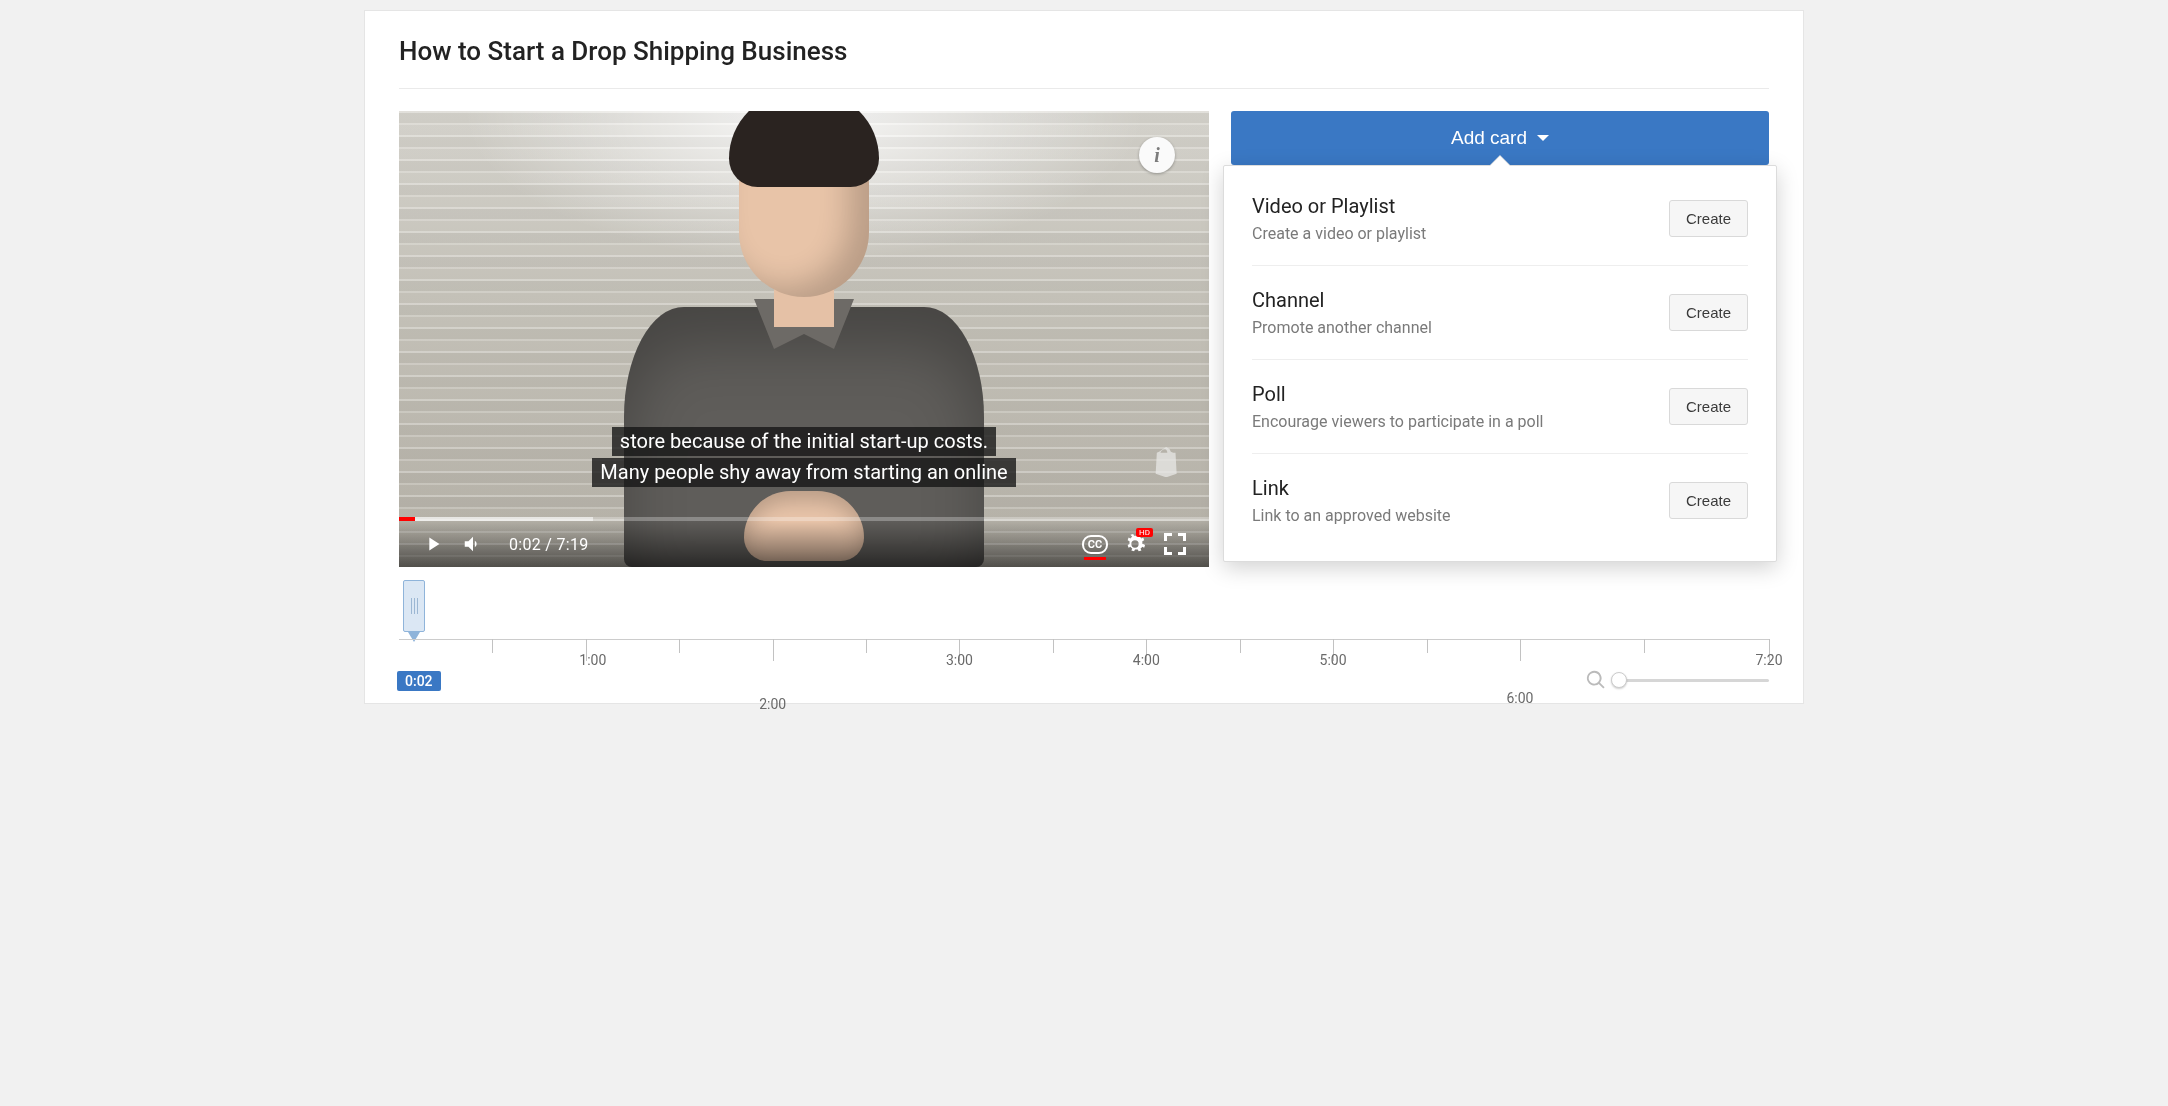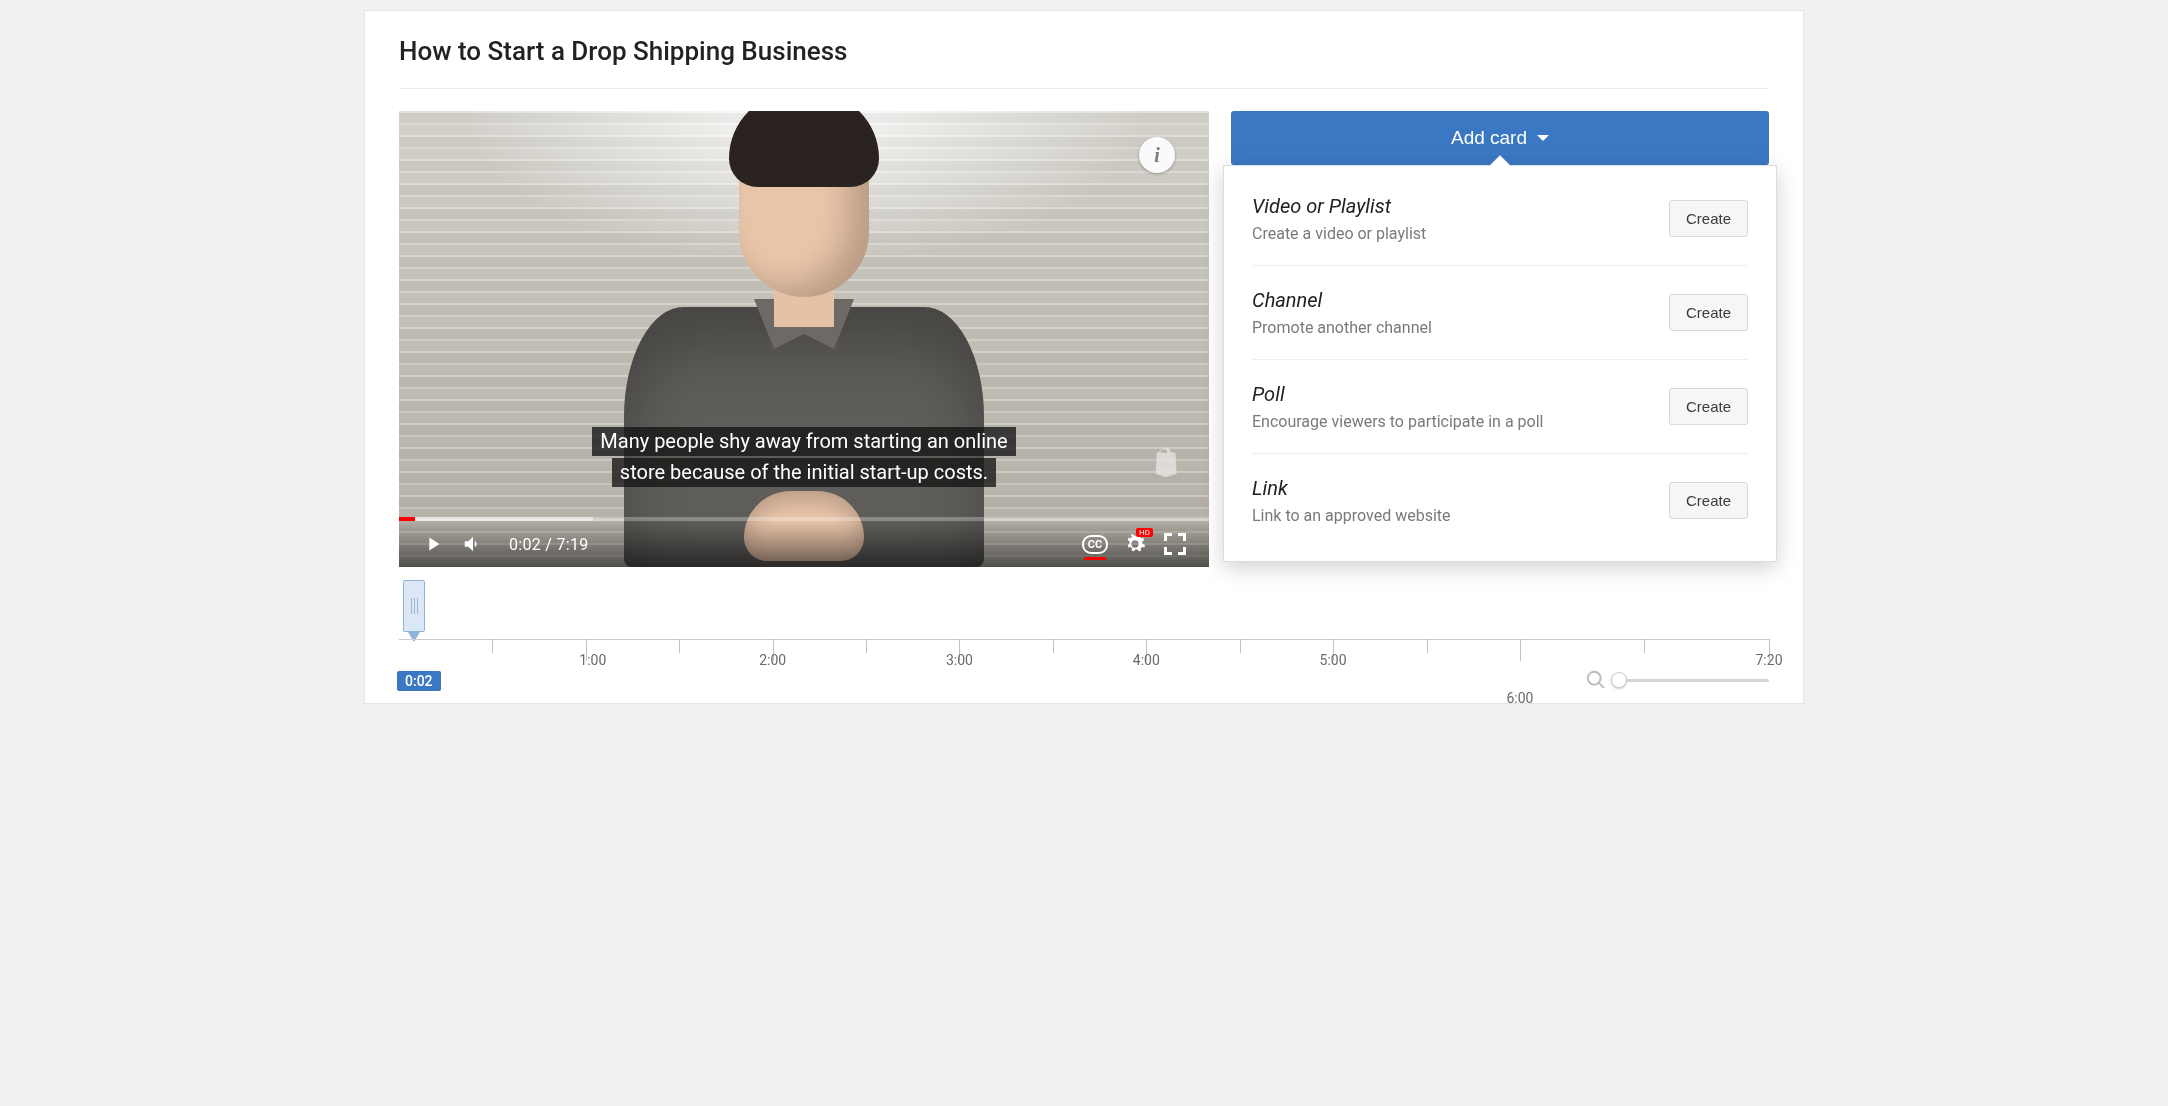--- a/index.html
+++ b/index.html
@@ -207,21 +207,21 @@
     border-bottom: 11px solid #fff;
     filter: drop-shadow(0 -1px 0 #dcdcdc);
   }
   .dd-row {
     display: flex; align-items: center; gap: 20px;
     padding: 22px 0;
     border-bottom: 1px solid #eee;
   }
   .dd-row:last-child { border-bottom: none; }
   .dd-text { flex: 1; }
-  .dd-title { font-size: 20px; color: #222; margin-bottom: 6px; font-style: italic; }
+  .dd-title { font-size: 20px; color: #222; margin-bottom: 6px; }
   .dd-desc { font-size: 16px; color: #7a7a7a; }
   .create-btn {
     background: #f6f6f6;
     border: 1px solid #d9d9d9;
     border-radius: 3px;
     padding: 9px 16px;
     font-size: 15px;
     font-weight: 500;
     color: #3b3b3b;
     cursor: pointer;
@@ -309,22 +309,22 @@
         <div class="head"></div>
         <div class="hair"></div>
         <div class="hands"></div>
       </div>
 
       <div class="info-badge">
         <span>i</span>
       </div>
 
       <div class="captions-wrap">
+        <div class="caption-line">store because of the initial start-up costs.</div>
         <div class="caption-line">Many people shy away from starting an online</div>
-        <div class="caption-line">store because of the initial start-up costs.</div>
       </div>
 
       <div class="brand-icon">
         <svg viewBox="0 0 24 26">
             <path fill="currentColor" d="M19 5l-2-1-1-2-3-2-3 2-3 2-2 1-1 18 9 3 9-3-1-18zM12 2c1 0 2 1 2 3H8c1-2 2-3 4-3z"></path>
           </svg>
       </div>
 
       <div class="progress-track">
         <div class="progress-buffer"></div>
@@ -417,21 +417,21 @@
             <span></span>
           </div>
         <div class="stem"></div>
       </div>
     </div>
     <div class="ruler" id="ruler">
         <div class="tick-mid" style="left: 13.6364%;"></div>
         <div class="tick-label" style="left: 13.6364%; margin-left: 7px;">1:00</div>
         <div class="tick-major" style="left: 6.81818%;"></div>
         <div class="tick-mid" style="left: 27.2727%;"></div>
-        <div class="tick-label" style="left: 27.2727%;">2:00</div>
+        <div class="tick-label" style="left: 27.2727%; margin-top: 44px;">2:00</div>
         <div class="tick-major" style="left: 20.4545%;"></div>
         <div class="tick-mid" style="left: 40.9091%;"></div>
         <div class="tick-label" style="left: 40.9091%;">3:00</div>
         <div class="tick-major" style="left: 34.0909%;"></div>
         <div class="tick-mid" style="left: 54.5455%;"></div>
         <div class="tick-label" style="left: 54.5455%;">4:00</div>
         <div class="tick-major" style="left: 47.7273%;"></div>
         <div class="tick-mid" style="left: 68.1818%;"></div>
         <div class="tick-label" style="left: 68.1818%;">5:00</div>
         <div class="tick-major" style="left: 61.3636%;"></div>

